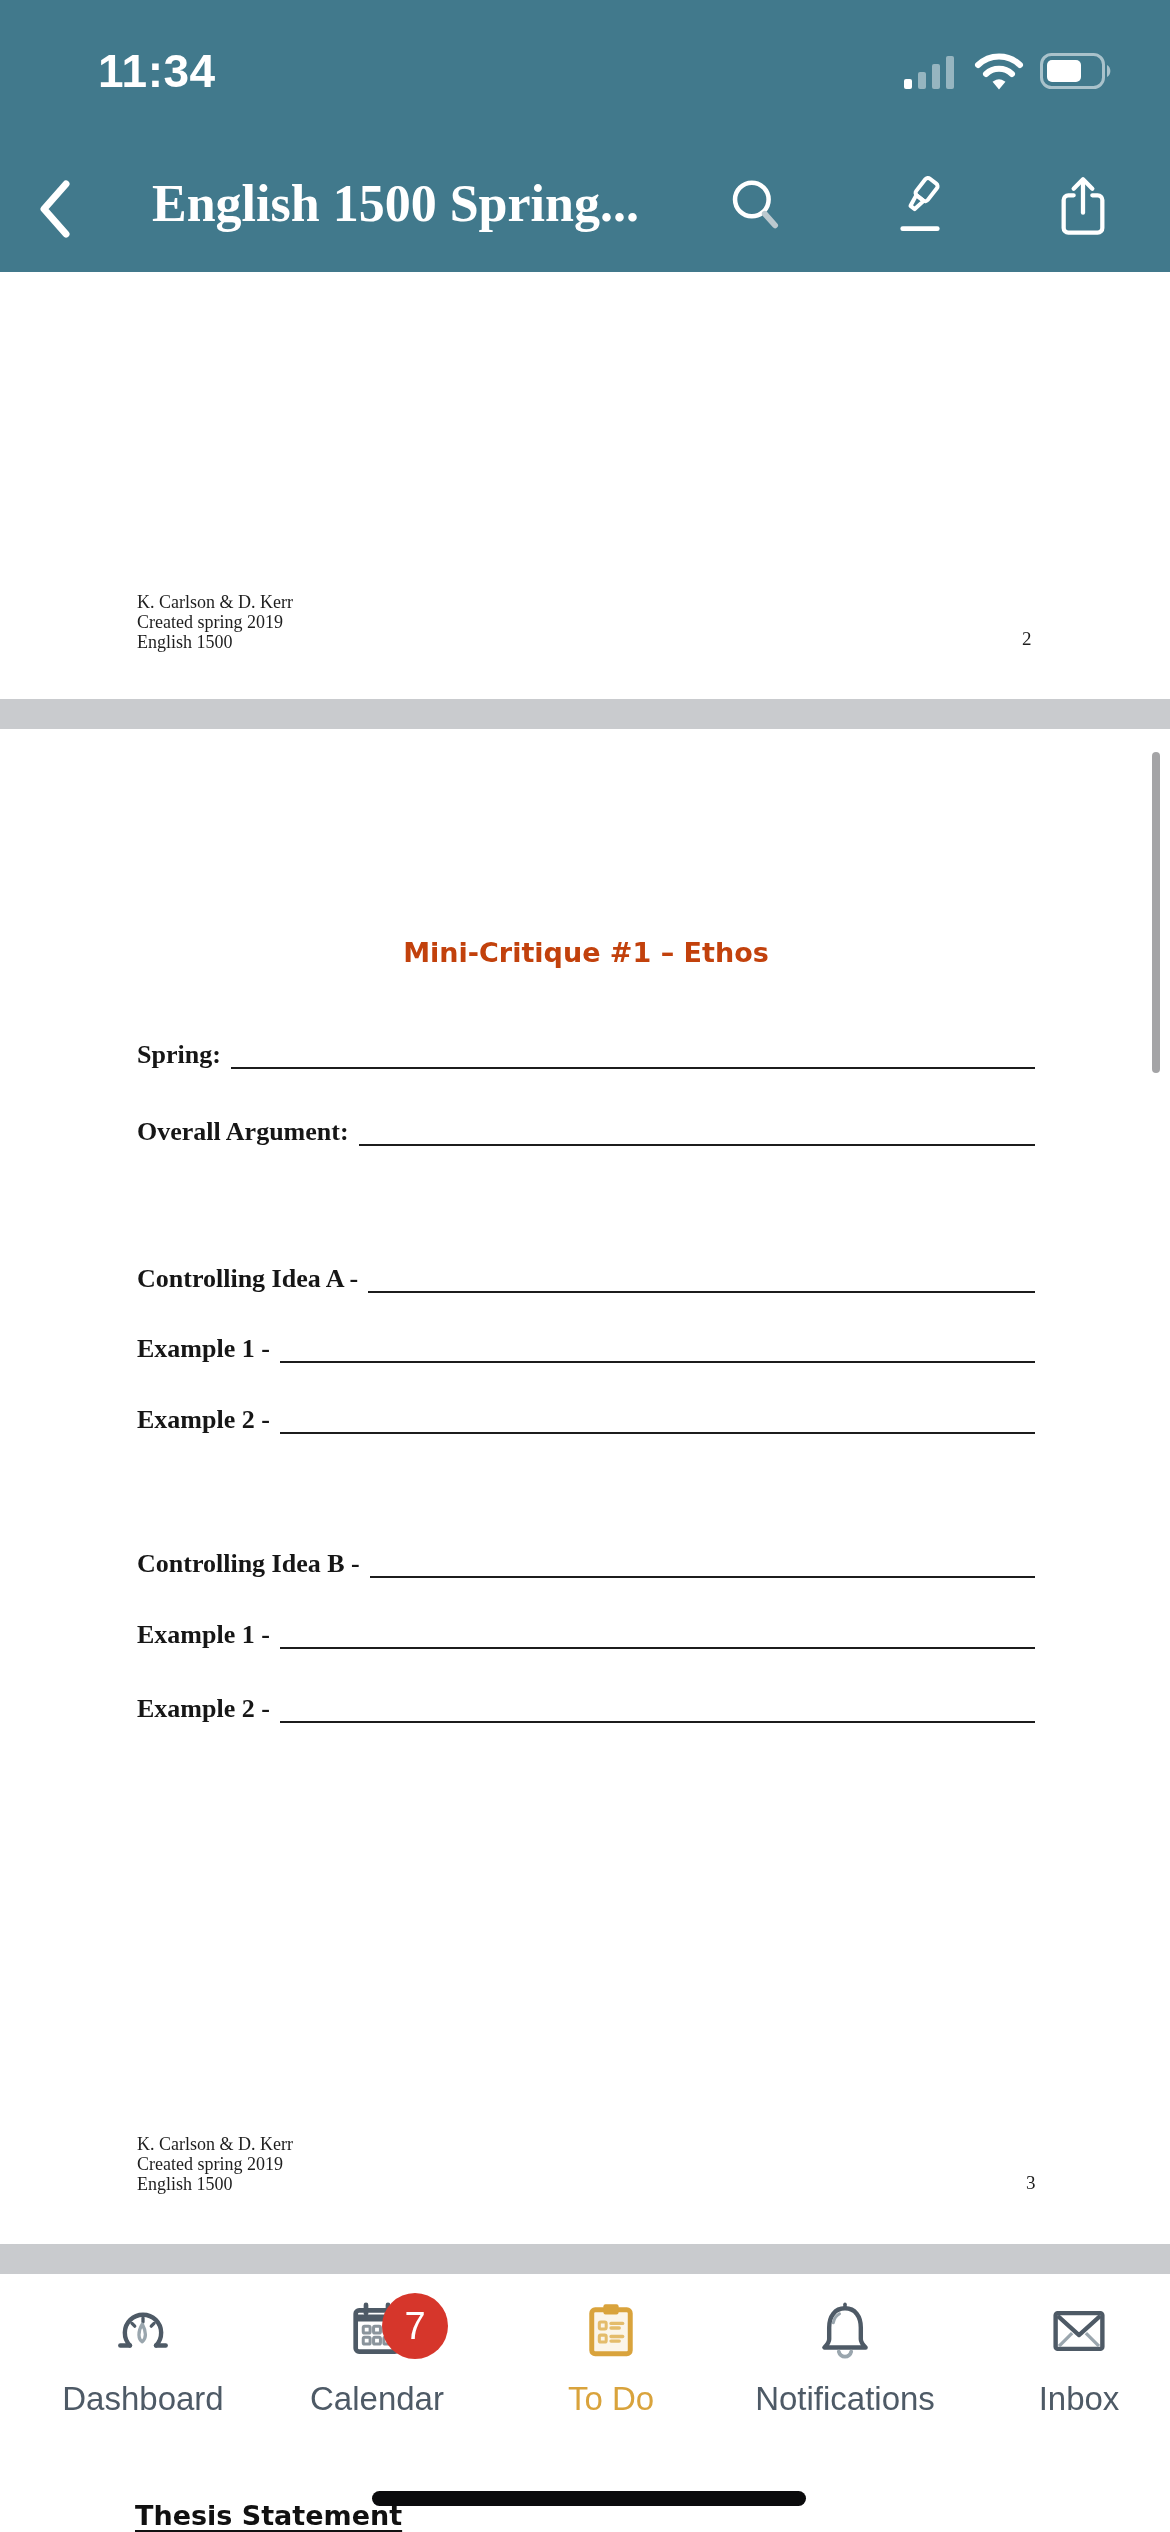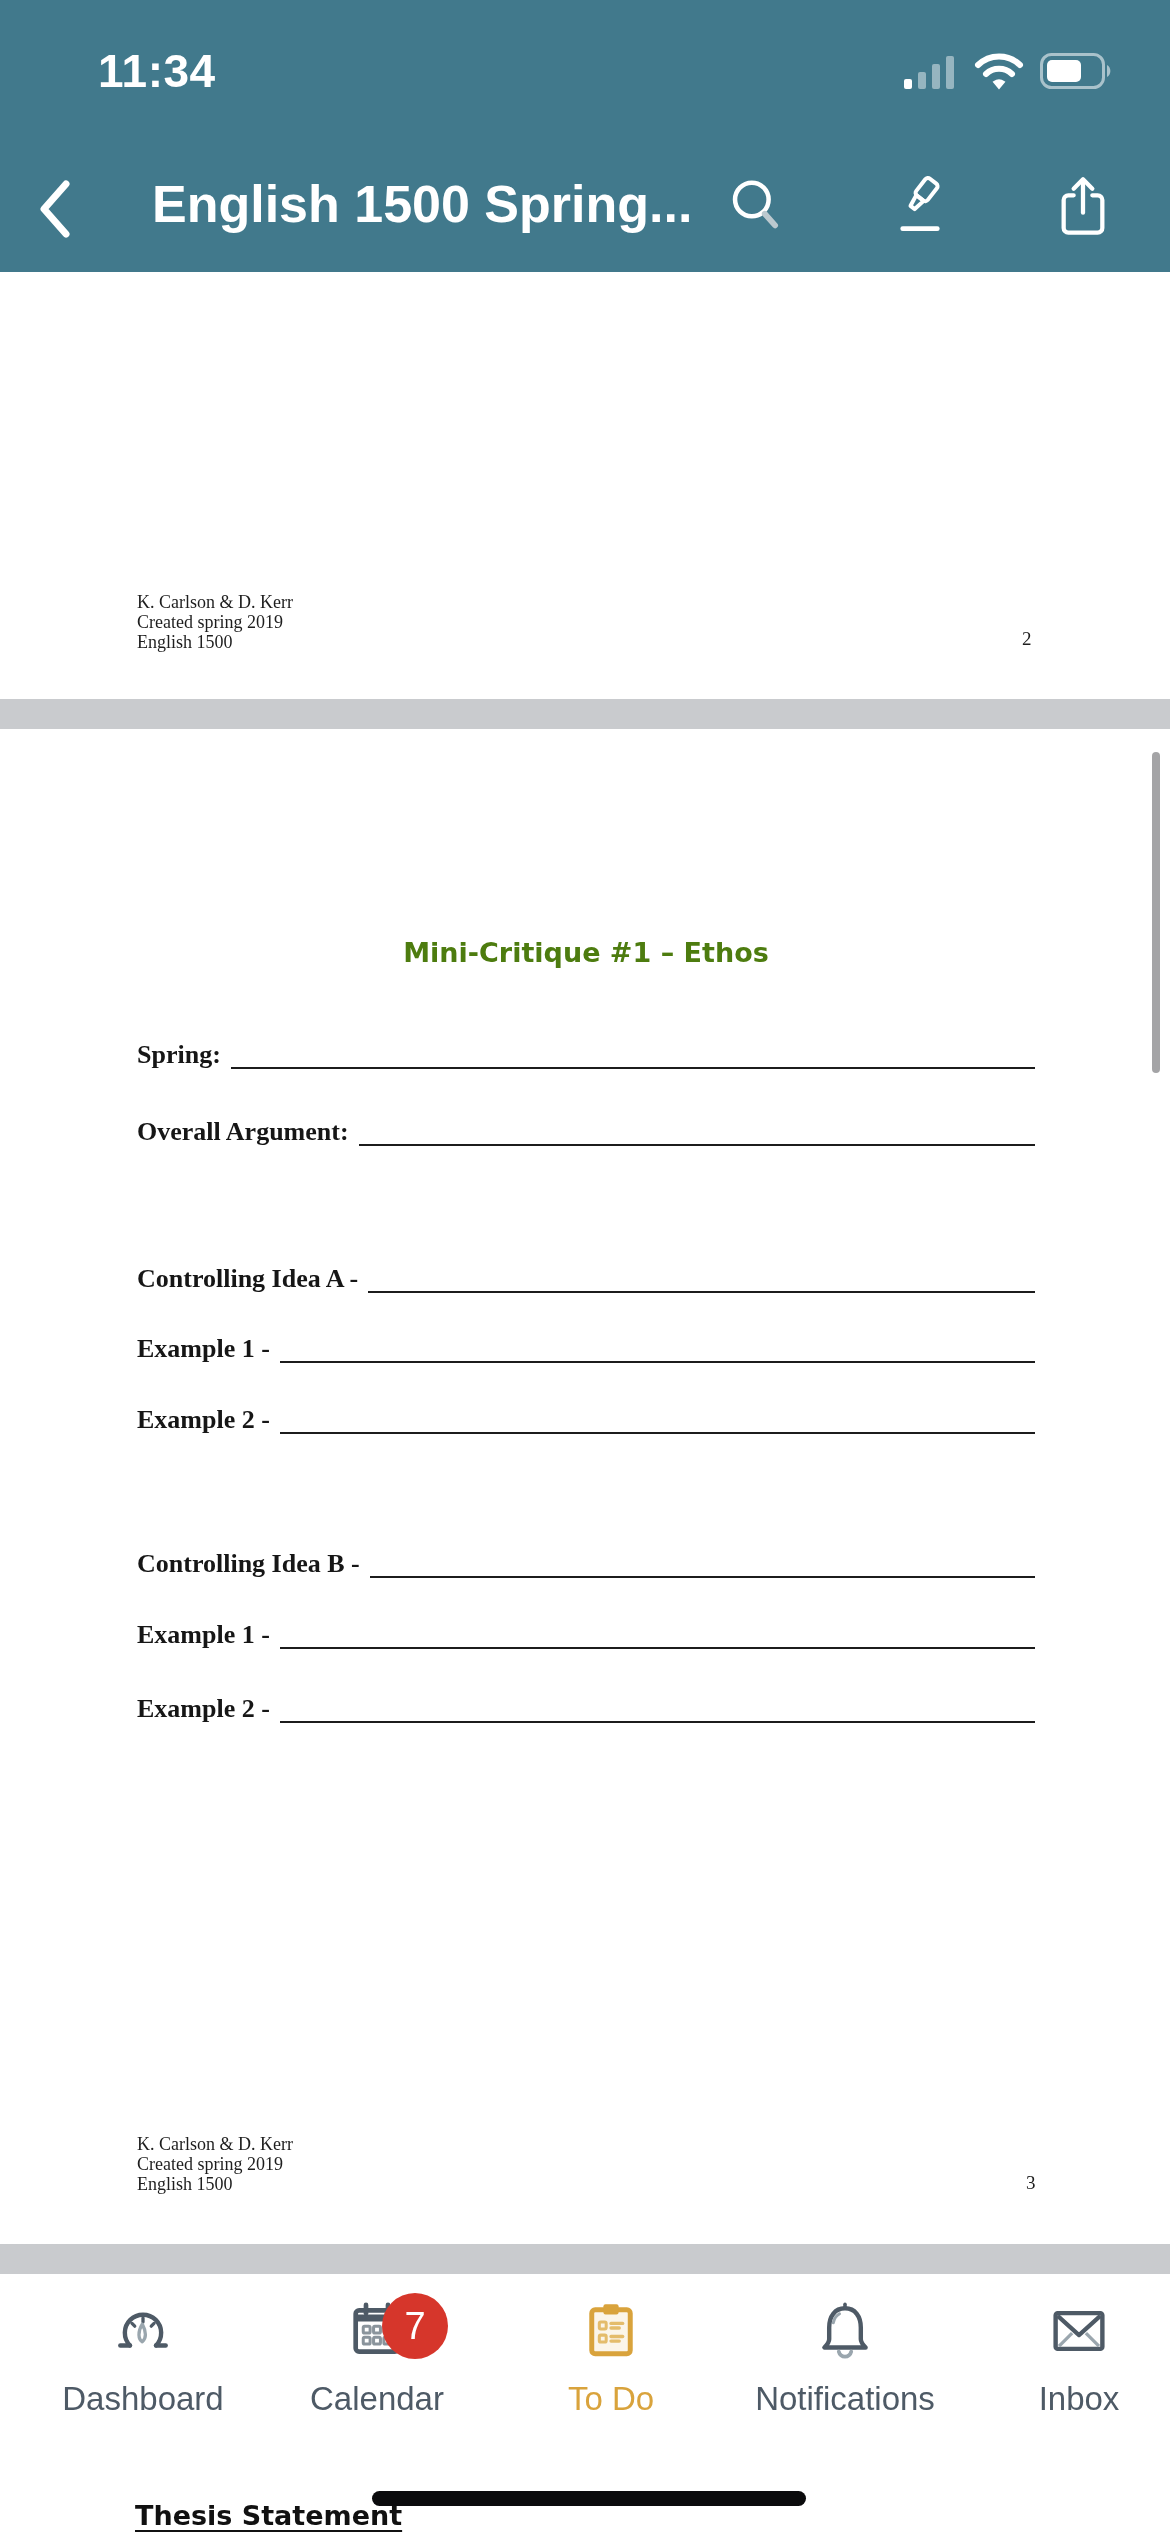--- a/index.html
+++ b/index.html
@@ -6,42 +6,42 @@
   html,body { width:1170px; height:2532px; }
   body { font-family:"Liberation Sans", sans-serif; background:#ffffff; position:relative; overflow:hidden; }
 
   .screen { position:absolute; inset:0; width:1170px; height:2532px; background:#ffffff;padding-left:48px; }
 
   
   .topbar { position:absolute; left:0; top:0; width:1170px; height:272px; background:#41798C; }
   .status-time { position:absolute; left:98px; top:44px; color:#fff; font-size:46px; font-weight:700; letter-spacing:0.5px; }
   .status-icons { position:absolute; right:56px; top:52px; display:flex; align-items:center; gap:16px; }
 
-  .navbar { position:absolute; left:0; top:160px; width:1170px; height:100px; }
+  .navbar { position:absolute; left:0; top:160px; width:1170px; height:100px;font-family:Liberation Serif, serif; }
   .back-btn { position:absolute; left:26px; top:8px; width:56px; height:84px; background:none; border:none; cursor:pointer; }
   .nav-title { position:absolute; left:152px; top:14px; width:560px; color:#fff; font-size:52px; font-weight:700; white-space:nowrap; overflow:hidden; }
   .nav-icon-btn { position:absolute; top:2px; width:88px; height:88px; background:none; border:none; cursor:pointer; display:flex; align-items:center; justify-content:center; }
   .nav-icon-search { left:713px; }
   .nav-icon-annotate { left:876px; }
   .nav-icon-share { left:1039px; }
 
   
   .doc { position:absolute; left:0; top:272px; width:1170px; height:2260px; background:#fff; }
   .credit-block { position:absolute; left:137px; font-family:"Liberation Serif","DejaVu Serif",serif; font-size:18px; line-height:20px; color:#1e1e1e; }
   .credit-top { top:320px; }
   .credit-mid { top:1862px; }
   .page-num { position:absolute; font-family:"Liberation Serif","DejaVu Serif",serif; font-size:19px; color:#1e1e1e; }
   .page-num-2 { left:1022px; top:356px; }
   .page-num-3 { left:1026px; top:1900px; }
 
   .page-divider { position:absolute; left:0; width:1170px; height:30px; background:#C9CBCE; }
   .divider-1 { top:427px; }
   .divider-2 { top:1972px; }
 
-  .doc-title { position:absolute; left:137px; width:898px; text-align:center; font-family:"DejaVu Sans",sans-serif; font-weight:bold; color:#4d7c0f; }
+  .doc-title { position:absolute; left:137px; width:898px; text-align:center; font-family:"DejaVu Sans",sans-serif; font-weight:bold; color:#c2410c; }
   .title-mid { top:665px; font-size:27px; }
   .subtitle-mid { top:696px; font-size:25px; }
   .title-bottom { top:2114px; font-size:27px; }
   .thesis-heading { position:absolute; left:135px; top:2228px; font-family:"DejaVu Sans",sans-serif; font-weight:bold; font-size:27px; color:#111; text-decoration:underline; text-underline-offset:5px; }
 
   .field-row { position:absolute; left:137px; right:135px; height:34px; display:flex; align-items:flex-end; }
   .field-label { font-family:"Liberation Serif","DejaVu Serif",serif; font-weight:bold; font-size:26px; line-height:34px; color:#161616; white-space:nowrap; }
   .field-line { flex:1; border-bottom:2px solid #1c1c1c; margin-left:10px; margin-bottom:3px; }
 
   .row-0 { top:766px; } .row-1 { top:843px; }

